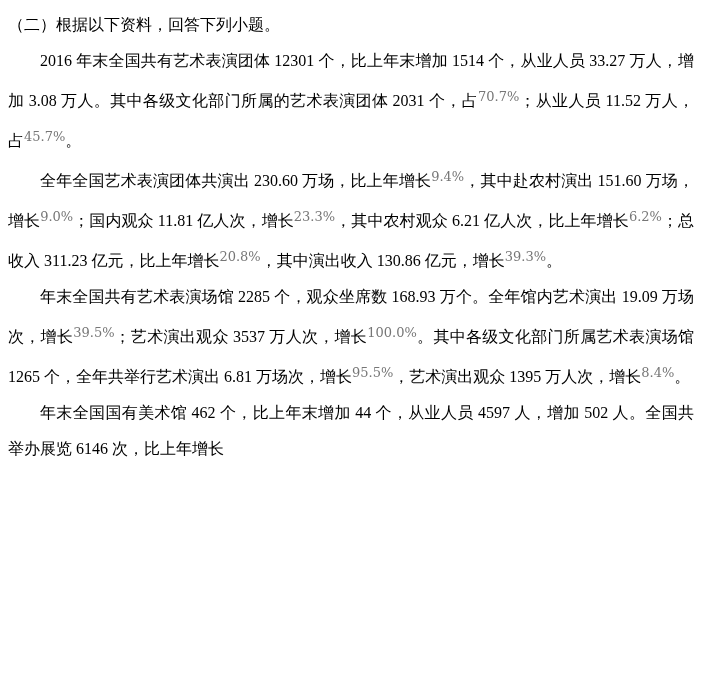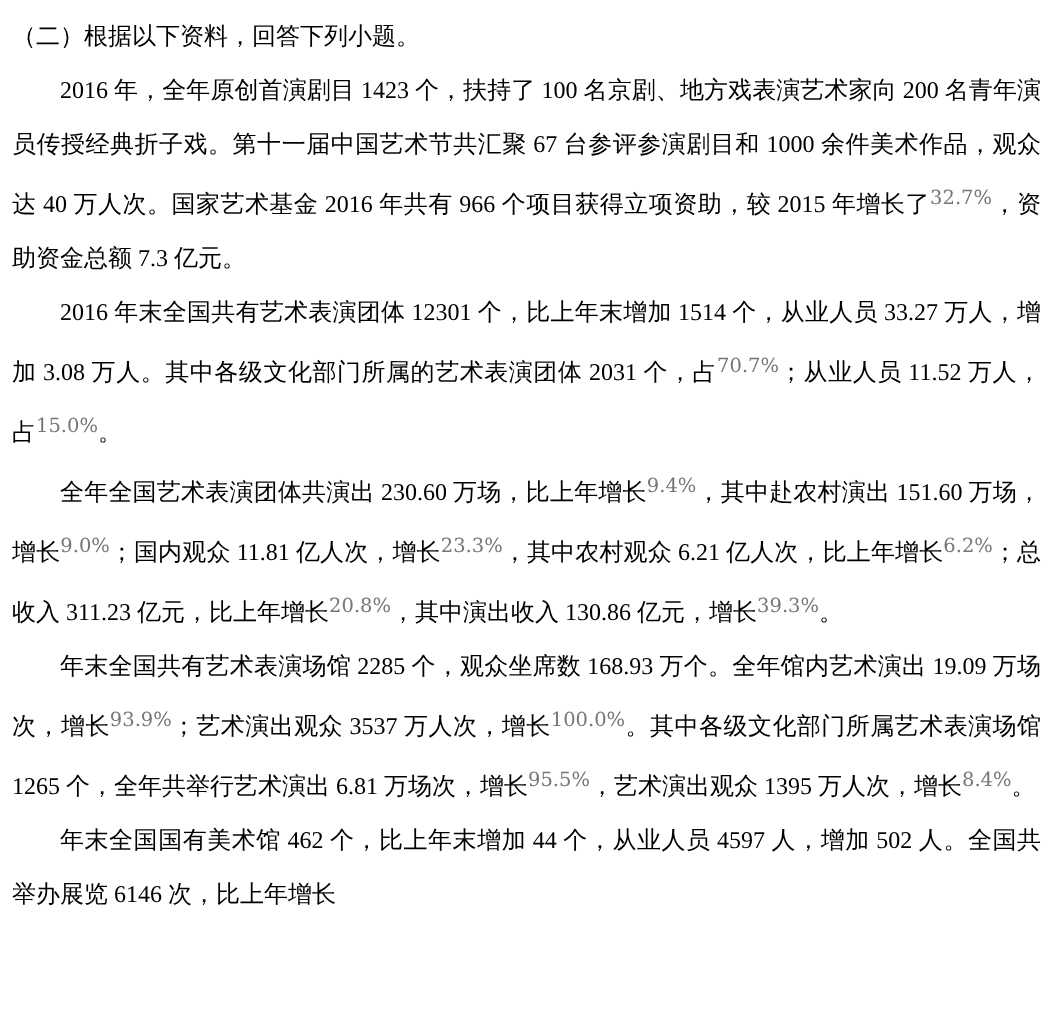--- a/index.html
+++ b/index.html
@@ -38,19 +38,18 @@
     vertical-align: 5px;
     white-space: nowrap;
   }
 </style>
 </head>
 <body>
 
 <div class="doc">
   <p class="heading">（二）根据以下资料，回答下列小题。</p>
   <div>
-      <p class="para"><span>2016 年，全年原创首演剧目 1423 个，扶持了 100 名京剧、地方戏表演艺术家向 200 名青年演员传授经典折子戏。第十一届中国艺术节共汇聚 67 台参评参演剧目和 1000 余件美术作品，观众达 40 万人次。国家艺术基金 2016 年共有 966 个项目获得立项资助，较 2015 年增长了</span><span class="pct">32.7%</span><span>，资助资金总额 7.3 亿元。</span></p>
-      <p class="para"><span>2016 年末全国共有艺术表演团体 12301 个，比上年末增加 1514 个，从业人员 33.27 万人，增加 3.08 万人。其中各级文化部门所属的艺术表演团体 2031 个，占</span><span class="pct">70.7%</span><span>；从业人员 11.52 万人，占</span><span class="pct">15.0%</span><span>。</span></p>
+      <p class="para"><span>2016 年末全国共有艺术表演团体 12301 个，比上年末增加 1514 个，从业人员 33.27 万人，增加 3.08 万人。其中各级文化部门所属的艺术表演团体 2031 个，占</span><span class="pct">70.7%</span><span>；从业人员 11.52 万人，占</span><span class="pct">45.7%</span><span>。</span></p>
       <p class="para"><span>全年全国艺术表演团体共演出 230.60 万场，比上年增长</span><span class="pct">9.4%</span><span>，其中赴农村演出 151.60 万场，增长</span><span class="pct">9.0%</span><span>；国内观众 11.81 亿人次，增长</span><span class="pct">23.3%</span><span>，其中农村观众 6.21 亿人次，比上年增长</span><span class="pct">6.2%</span><span>；总收入 311.23 亿元，比上年增长</span><span class="pct">20.8%</span><span>，其中演出收入 130.86 亿元，增长</span><span class="pct">39.3%</span><span>。</span></p>
-      <p class="para"><span>年末全国共有艺术表演场馆 2285 个，观众坐席数 168.93 万个。全年馆内艺术演出 19.09 万场次，增长</span><span class="pct">93.9%</span><span>；艺术演出观众 3537 万人次，增长</span><span class="pct">100.0%</span><span>。其中各级文化部门所属艺术表演场馆 1265 个，全年共举行艺术演出 6.81 万场次，增长</span><span class="pct">95.5%</span><span>，艺术演出观众 1395 万人次，增长</span><span class="pct">8.4%</span><span>。</span></p>
+      <p class="para"><span>年末全国共有艺术表演场馆 2285 个，观众坐席数 168.93 万个。全年馆内艺术演出 19.09 万场次，增长</span><span class="pct">39.5%</span><span>；艺术演出观众 3537 万人次，增长</span><span class="pct">100.0%</span><span>。其中各级文化部门所属艺术表演场馆 1265 个，全年共举行艺术演出 6.81 万场次，增长</span><span class="pct">95.5%</span><span>，艺术演出观众 1395 万人次，增长</span><span class="pct">8.4%</span><span>。</span></p>
       <p class="para"><span>年末全国国有美术馆 462 个，比上年末增加 44 个，从业人员 4597 人，增加 502 人。全国共举办展览 6146 次，比上年增长</span></p>
     </div>
 </div>
 
 </body></html>

